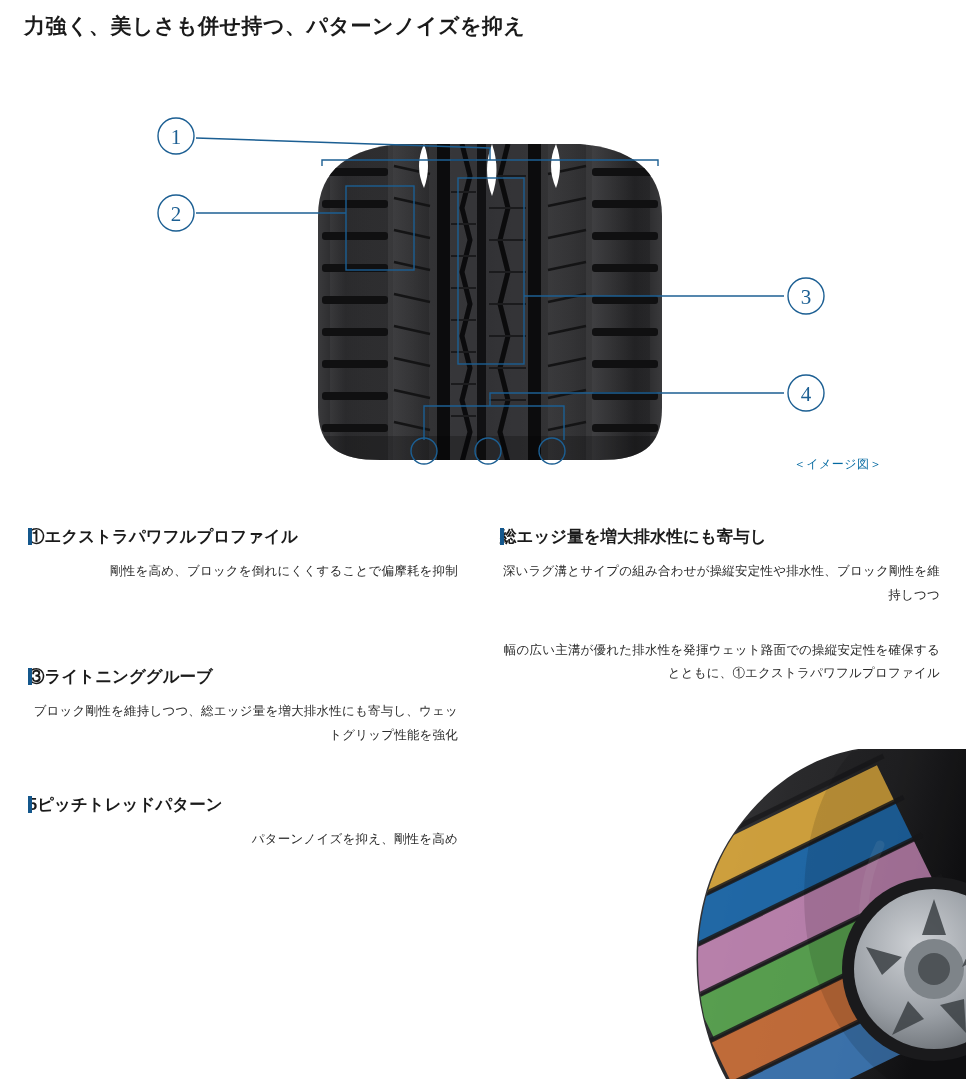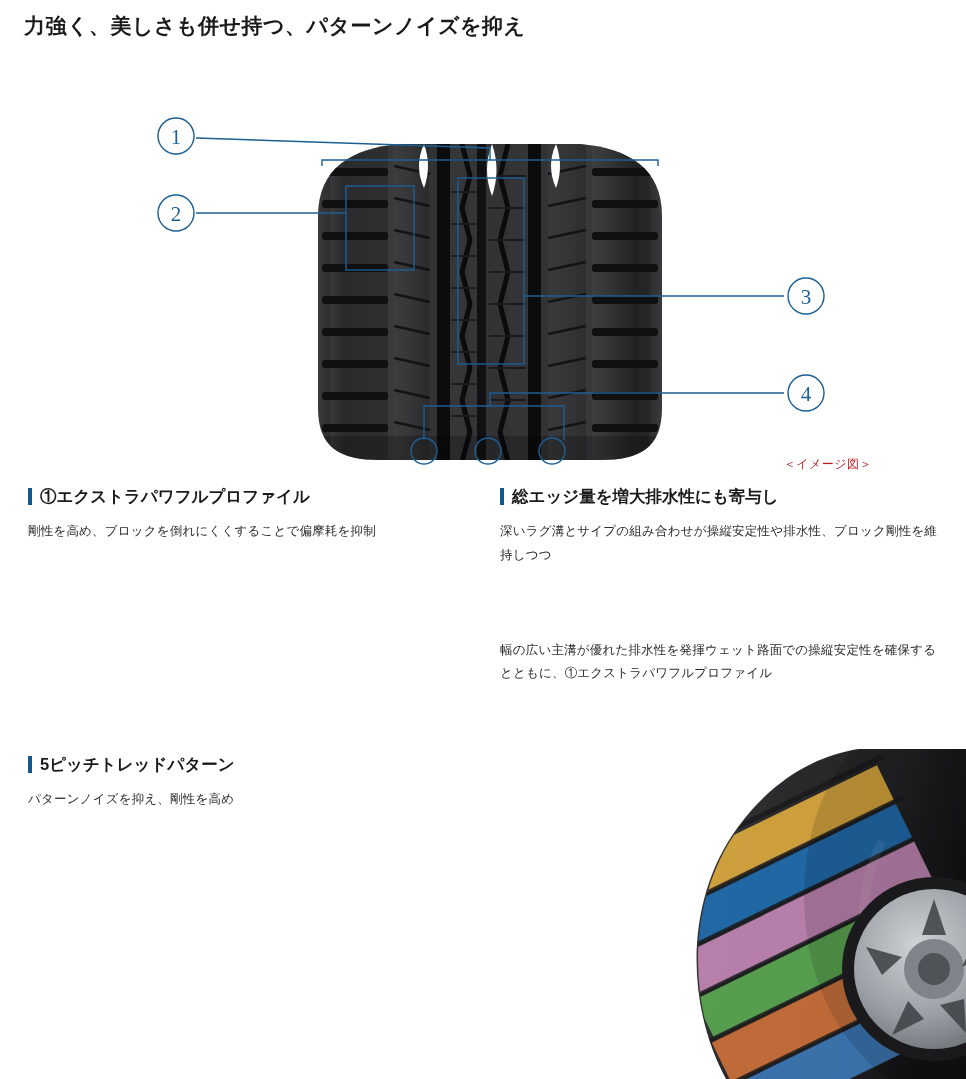--- a/index.html
+++ b/index.html
@@ -31,60 +31,62 @@
     left: 0;
     top: 48px;
     width: 966px;
     height: 420px;
   }
   .diagram svg {
     display: block;
   }
   .image-note {
     position: absolute;
-    right: 94px;
+    right: 84px;
     top: 408px;
     font-size: 12px;
-    color: #b91c1c;
+    color: #0369a1;
     letter-spacing: 0.5px;
   }
 
   
   .features {
     position: absolute;
     left: 0;
     top: 486px;
     width: 966px;
   }
   .feat {
     position: absolute;
   }
   .feat .head {
     font-size: 16.5px;
     font-weight: bold;
     color: #1a1a1a;
-    padding-left: 12px;
+    padding-left: 0;
     position: relative;
     line-height: 1.3;
+    margin-top: 40px;
   }
   .feat .head::before {
     content: "";
     position: absolute;
     left: 0;
     top: 2px;
     width: 4px;
     height: 17px;
     background: #14578c;
   }
   .feat .body {
     margin-top: 13px;
     font-size: 12.5px;
     line-height: 1.85;
     color: #2b2b2b;
     letter-spacing: 0.2px;
+    text-align: right;
   }
   .col-left  { left: 28px;  width: 430px; }
   .col-right { left: 500px; width: 440px; }
   .row1 { top: 0px; }
   .row2 { top: 140px; }
   .row3 { top: 268px; }
 
   
   .tyre-photo {
     position: absolute;
@@ -262,20 +264,22 @@
     <div class="head">①エクストラパワフルプロファイル</div>
     <div class="body">剛性を高め、ブロックを倒れにくくすることで偏摩耗を抑制</div>
   </div>
 
   <div class="feat col-right row1">
     <div class="head">総エッジ量を増大排水性にも寄与し</div>
     <div class="body">深いラグ溝とサイプの組み合わせが操縦安定性や排水性、ブロック剛性を維持しつつ</div>
   </div>
 
   <div class="feat col-left row2">
+    <div class="head">③ライトニンググルーブ</div>
+    <div class="body">ブロック剛性を維持しつつ、総エッジ量を増大排水性にも寄与し、ウェットグリップ性能を強化</div>
   </div>
 
   <div class="feat col-right row2">
     <div class="body">幅の広い主溝が優れた排水性を発揮ウェット路面での操縦安定性を確保するとともに、①エクストラパワフルプロファイル</div>
   </div>
 
   <div class="feat col-left row3">
     <div class="head">5ピッチトレッドパターン</div>
     <div class="body">パターンノイズを抑え、剛性を高め</div>
   </div>

